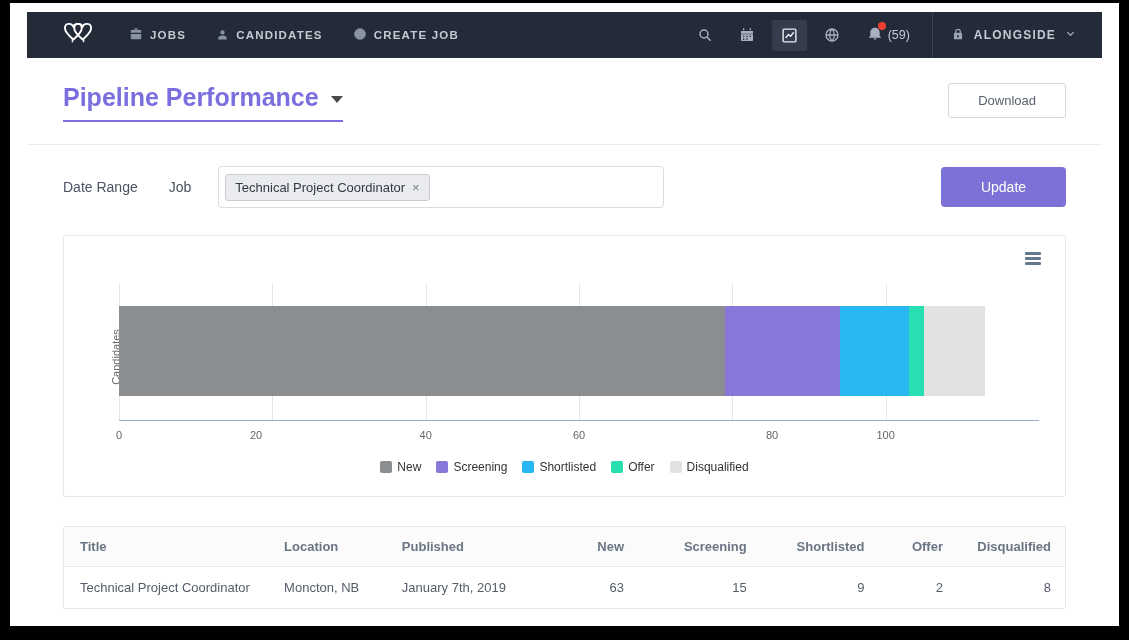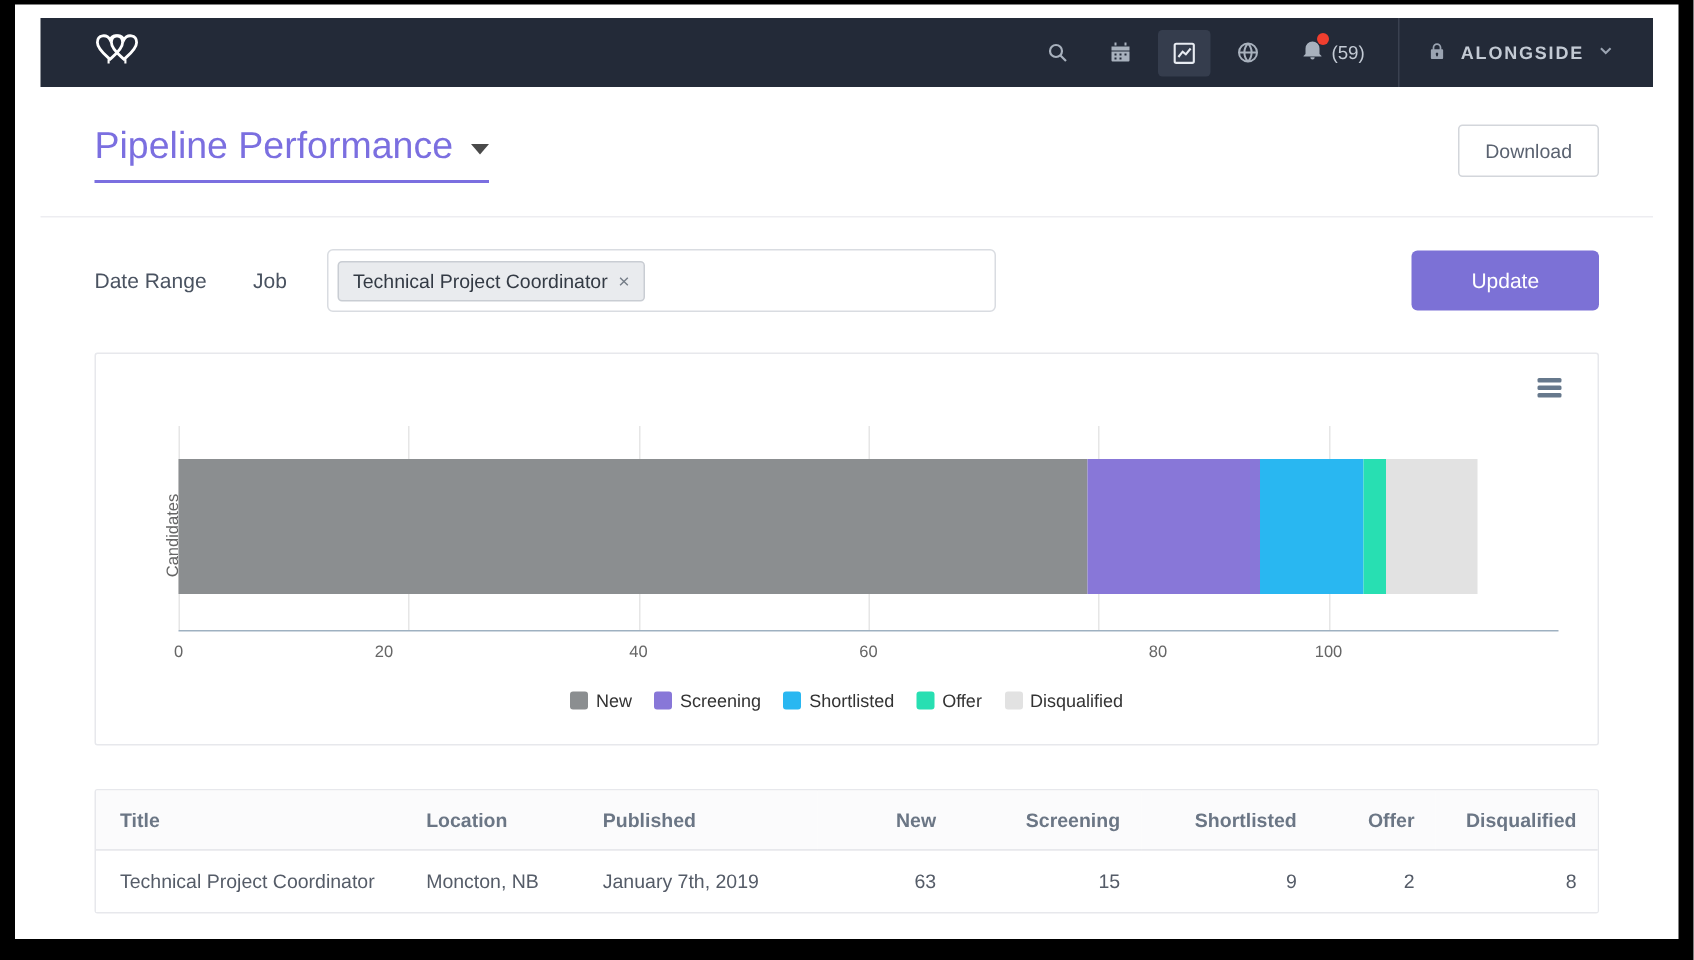--- a/index.html
+++ b/index.html
@@ -20,23 +20,23 @@
   .bell-dot { position:absolute; top:-3px; right:26px; width:8px; height:8px; border-radius:50%; background:#f03e2e; }
   .bell-count { color:#c3cad4; font-size:12.5px; margin-left:5px; }
   .nav-divider { width:1px; height:100%; background:#3a4150; margin:0 18px 0 20px; }
   .account { display:flex; align-items:center; gap:9px; color:#c3cad4; font-size:12px; font-weight:700; letter-spacing:1.2px; margin-right:26px; cursor:pointer; }
   .account svg { color:#9aa3b1; }
 
   
   .content { padding:0 53px; }
   .page-header { margin-top:25px; display:flex; align-items:flex-start; justify-content:space-between; }
   .title-wrap { display:inline-flex; align-items:center; gap:12px; padding-bottom:8px; border-bottom:2px solid #7b6fe0; cursor:pointer; }
-  .page-title { font-size:25px; color:#7b6fe0; font-weight:400; }
+  .page-title { font-size:25px; color:#7b6fe0; font-weight:700; }
   .caret-down { width:0; height:0; border-left:6px solid transparent; border-right:6px solid transparent; border-top:7px solid #4a4a4a; margin-top:4px; }
-  .btn-download { background:#fff; border:1px solid #d3d6db; border-radius:3px; color:#5a6270; font-size:13px; padding:9px 17px; cursor:pointer; font-family:inherit; }
+  .btn-download { background:#fff; border:1px solid #d3d6db; border-radius:3px; color:#5a6270; font-size:13px; padding:9px 29px; cursor:pointer; font-family:inherit; }
   .header-rule { border:none; border-top:1px solid #ededf1; margin:22px 17px 0; }
 
   
   .filters { margin-top:21px; display:flex; align-items:center; padding:0 53px; }
   .filter-label { font-size:14px; color:#4a5361; }
   .date-input { margin-left:28px; width:222px; height:40px; border:1px solid #d9dce1; border-radius:4px; display:flex; align-items:center; justify-content:center; gap:9px; color:#3c4450; font-size:14px; cursor:pointer; background:#fff; }
   .date-input svg { color:#555d68; }
   .job-label { margin:0 27px 0 31px; }
   .job-input { width:446px; height:42px; border:1px solid #d9dce1; border-radius:4px; background:#fff; display:flex; align-items:center; padding:0 6px; cursor:text; }
   .job-tag { background:#e9ebee; border:1px solid #c9cdd3; border-radius:3px; padding:5px 9px; font-size:13px; color:#333a44; display:flex; align-items:center; gap:7px; }
@@ -74,20 +74,46 @@
     <div class="brand">
       <span>
         <svg width="38" height="28" viewBox="0 0 40 30" fill="none" stroke="#fff" stroke-width="2">
           <path d="M15 8 C13 4, 6 4, 6 10 C6 15, 13 20, 15 22 C17 20, 24 15, 24 10 C24 4, 17 4, 15 8 Z"></path>
           <path d="M25 8 C23 4, 16 4, 16 10 C16 15, 23 20, 25 22 C27 20, 34 15, 34 10 C34 4, 27 4, 25 8 Z"></path>
           <path d="M14 22v3 M26 22v3" stroke-width="1.5"></path>
         </svg>
       </span>
     </div>
 
+    <div class="nav-menu">
+      <div class="nav-item">
+        <span>
+          <svg width="14" height="14" viewBox="0 0 24 24" fill="currentColor">
+              <path d="M9 5V4a2 2 0 0 1 2-2h2a2 2 0 0 1 2 2v1h4a2 2 0 0 1 2 2v3H3V7a2 2 0 0 1 2-2h4zm2 0h2V4h-2v1zM3 12h18v7a2 2 0 0 1-2 2H5a2 2 0 0 1-2-2v-7z"></path>
+            </svg>
+        </span>
+        <span>JOBS</span>
+      </div>
+      <div class="nav-item">
+        <span>
+          <svg width="13" height="13" viewBox="0 0 24 24" fill="currentColor">
+              <path d="M12 12a4 4 0 1 0 0-8 4 4 0 0 0 0 8zm0 2c-4.4 0-8 2.2-8 5v2h16v-2c0-2.8-3.6-5-8-5z"></path>
+            </svg>
+        </span>
+        <span>CANDIDATES</span>
+      </div>
+      <div class="nav-item">
+        <span>
+          <svg width="14" height="14" viewBox="0 0 24 24" fill="currentColor">
+              <path d="M12 2a10 10 0 1 0 0 20 10 10 0 0 0 0-20zm1 5h-2v4H7v2h4v4h2v-4h4v-2h-4V7z"></path>
+            </svg>
+        </span>
+        <span>CREATE JOB</span>
+      </div>
+    </div>
 
     <div class="nav-right">
       <span class="nav-icon">
         <svg width="16" height="16" viewBox="0 0 24 24" fill="none" stroke="currentColor" stroke-width="2.2">
             <circle cx="10.5" cy="10.5" r="6"></circle>
             <line x1="15" y1="15" x2="20.5" y2="20.5"></line>
           </svg>
       </span>
       <span class="nav-icon" style="margin-left:8px;">
         <svg width="16" height="16" viewBox="0 0 24 24" fill="currentColor">

